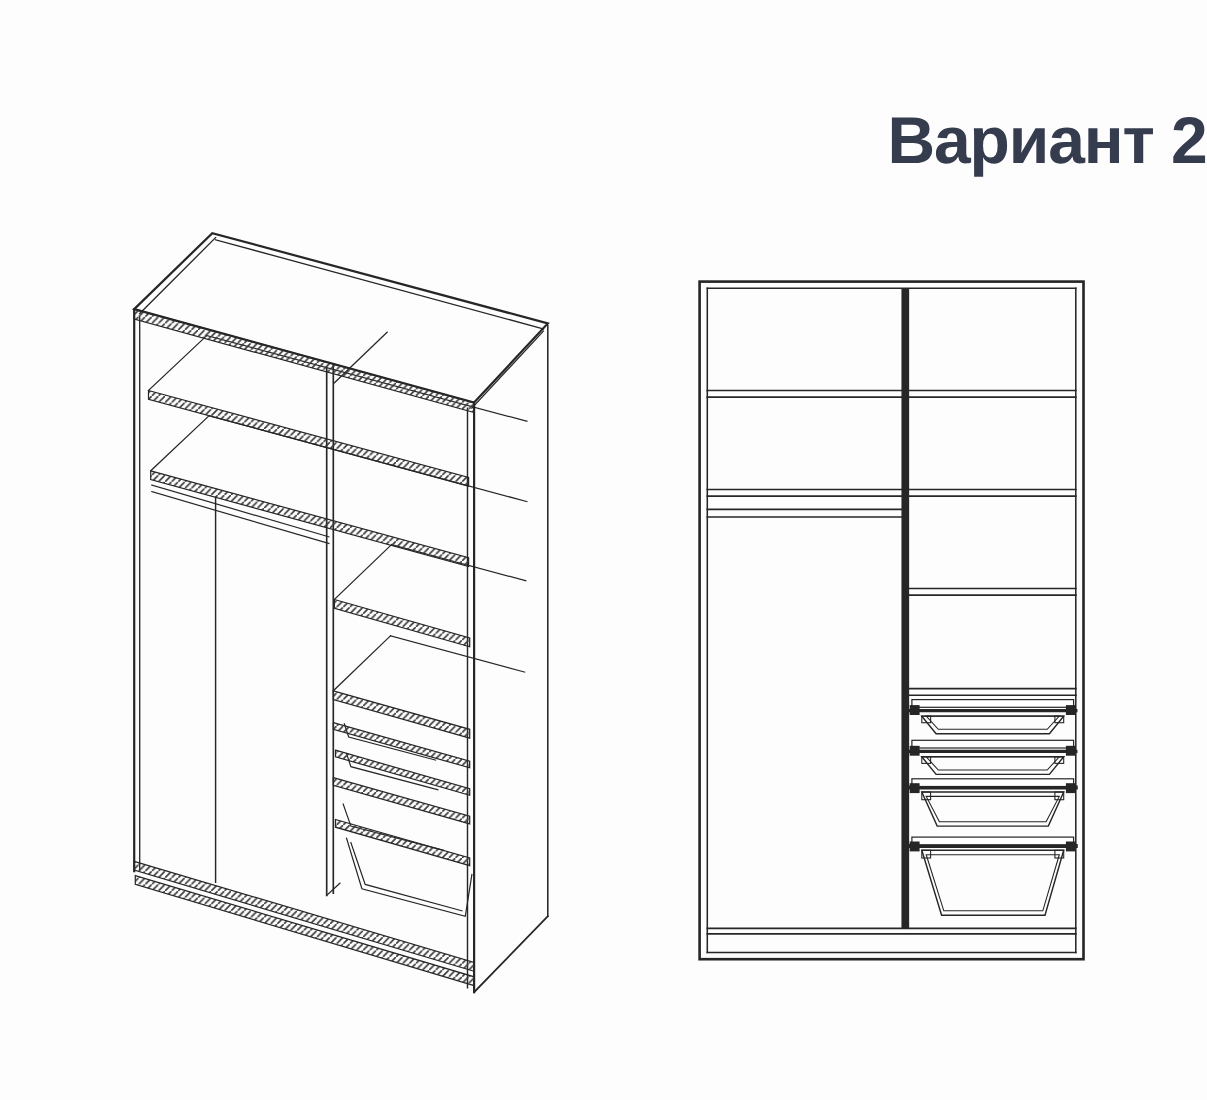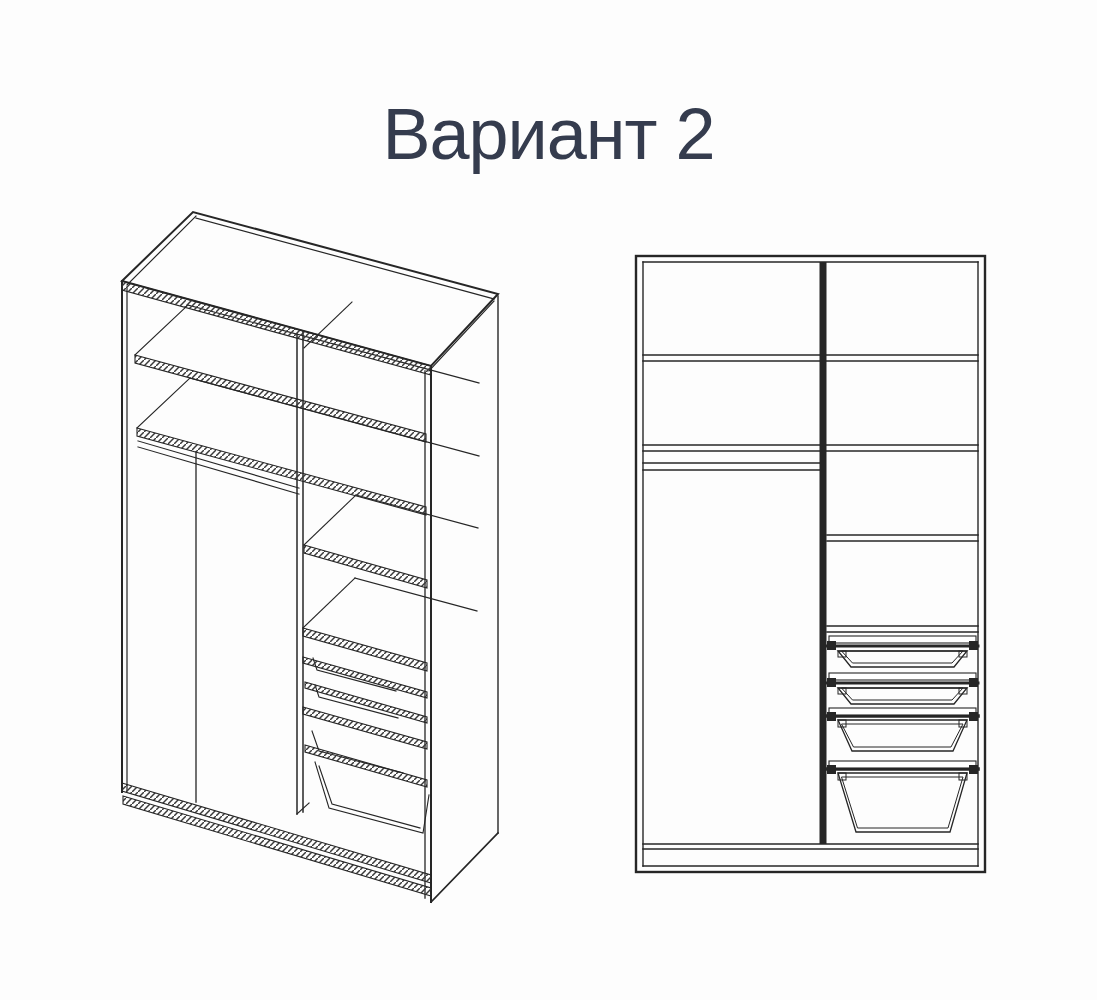--- a/index.html
+++ b/index.html
@@ -6,21 +6,21 @@
     --bg:#fdfdfd; --line:#262626; --soft:#3a3a3a; --title:#353c4e;
   }
   html,body{margin:0;padding:0;}
   body{
     width:1097px;height:1000px;position:relative;overflow:hidden;
     background:var(--bg);
     font-family:"Liberation Sans", sans-serif;
   }
   .page-title{
     position:absolute;top:98px;left:0;width:100%;
-    text-align:center;font-size:72px;line-height:1;font-weight:400;
+    text-align:right;font-size:60px;line-height:1;font-weight:700;
     letter-spacing:-1px;color:var(--title);margin:0;
   }
   svg.diagram{position:absolute;left:0;top:0;width:1097px;height:1000px;}
   svg .ln{stroke:var(--line);fill:none;stroke-linecap:square;}
   svg .band{fill:url(#hatch);stroke:var(--line);stroke-width:1.1;}
   svg .filldark{fill:var(--line);stroke:none;}
   svg .whitebar{fill:#ffffff;stroke:var(--line);stroke-width:1.1;}
 </style>
 </head>
 <body>

